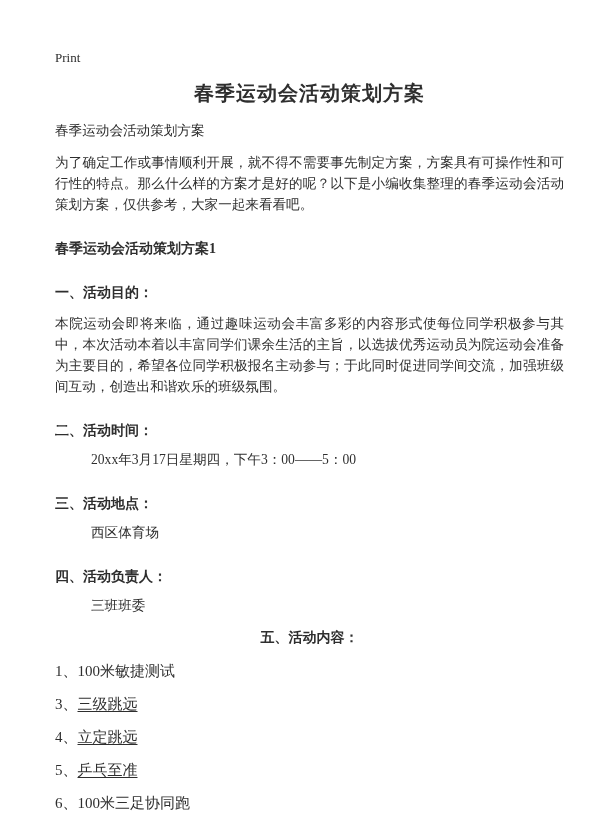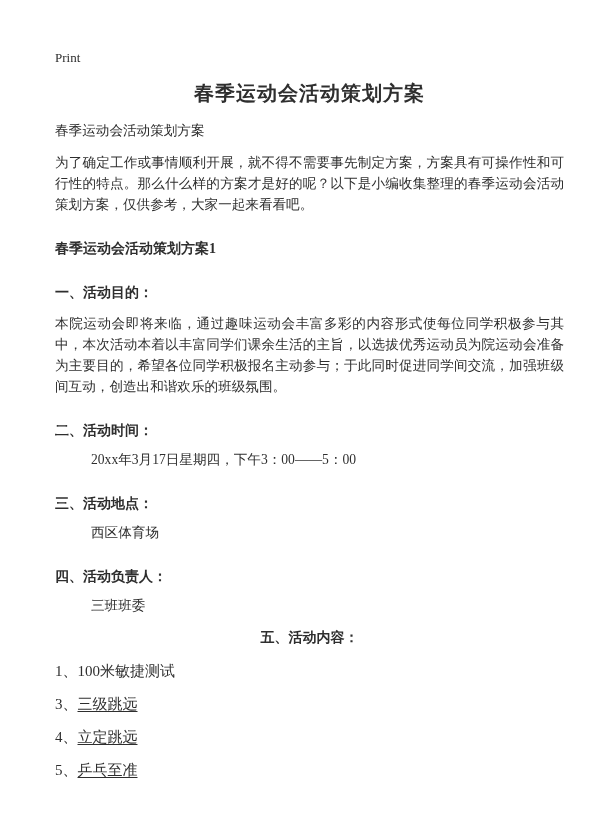--- a/index.html
+++ b/index.html
@@ -103,15 +103,18 @@
     </div>
     <div class="event-item">
       <span>3、</span><span class="event-link">三级跳远</span>
     </div>
     <div class="event-item">
       <span>4、</span><span class="event-link">立定跳远</span>
     </div>
     <div class="event-item">
       <span>5、</span><span class="event-link">乒乓至准</span>
     </div>
+    <div class="event-item">
+      <span>6、</span><span>100米三足协同跑</span>
+    </div>
   </div>
 
 </div>
 
 </body></html>

